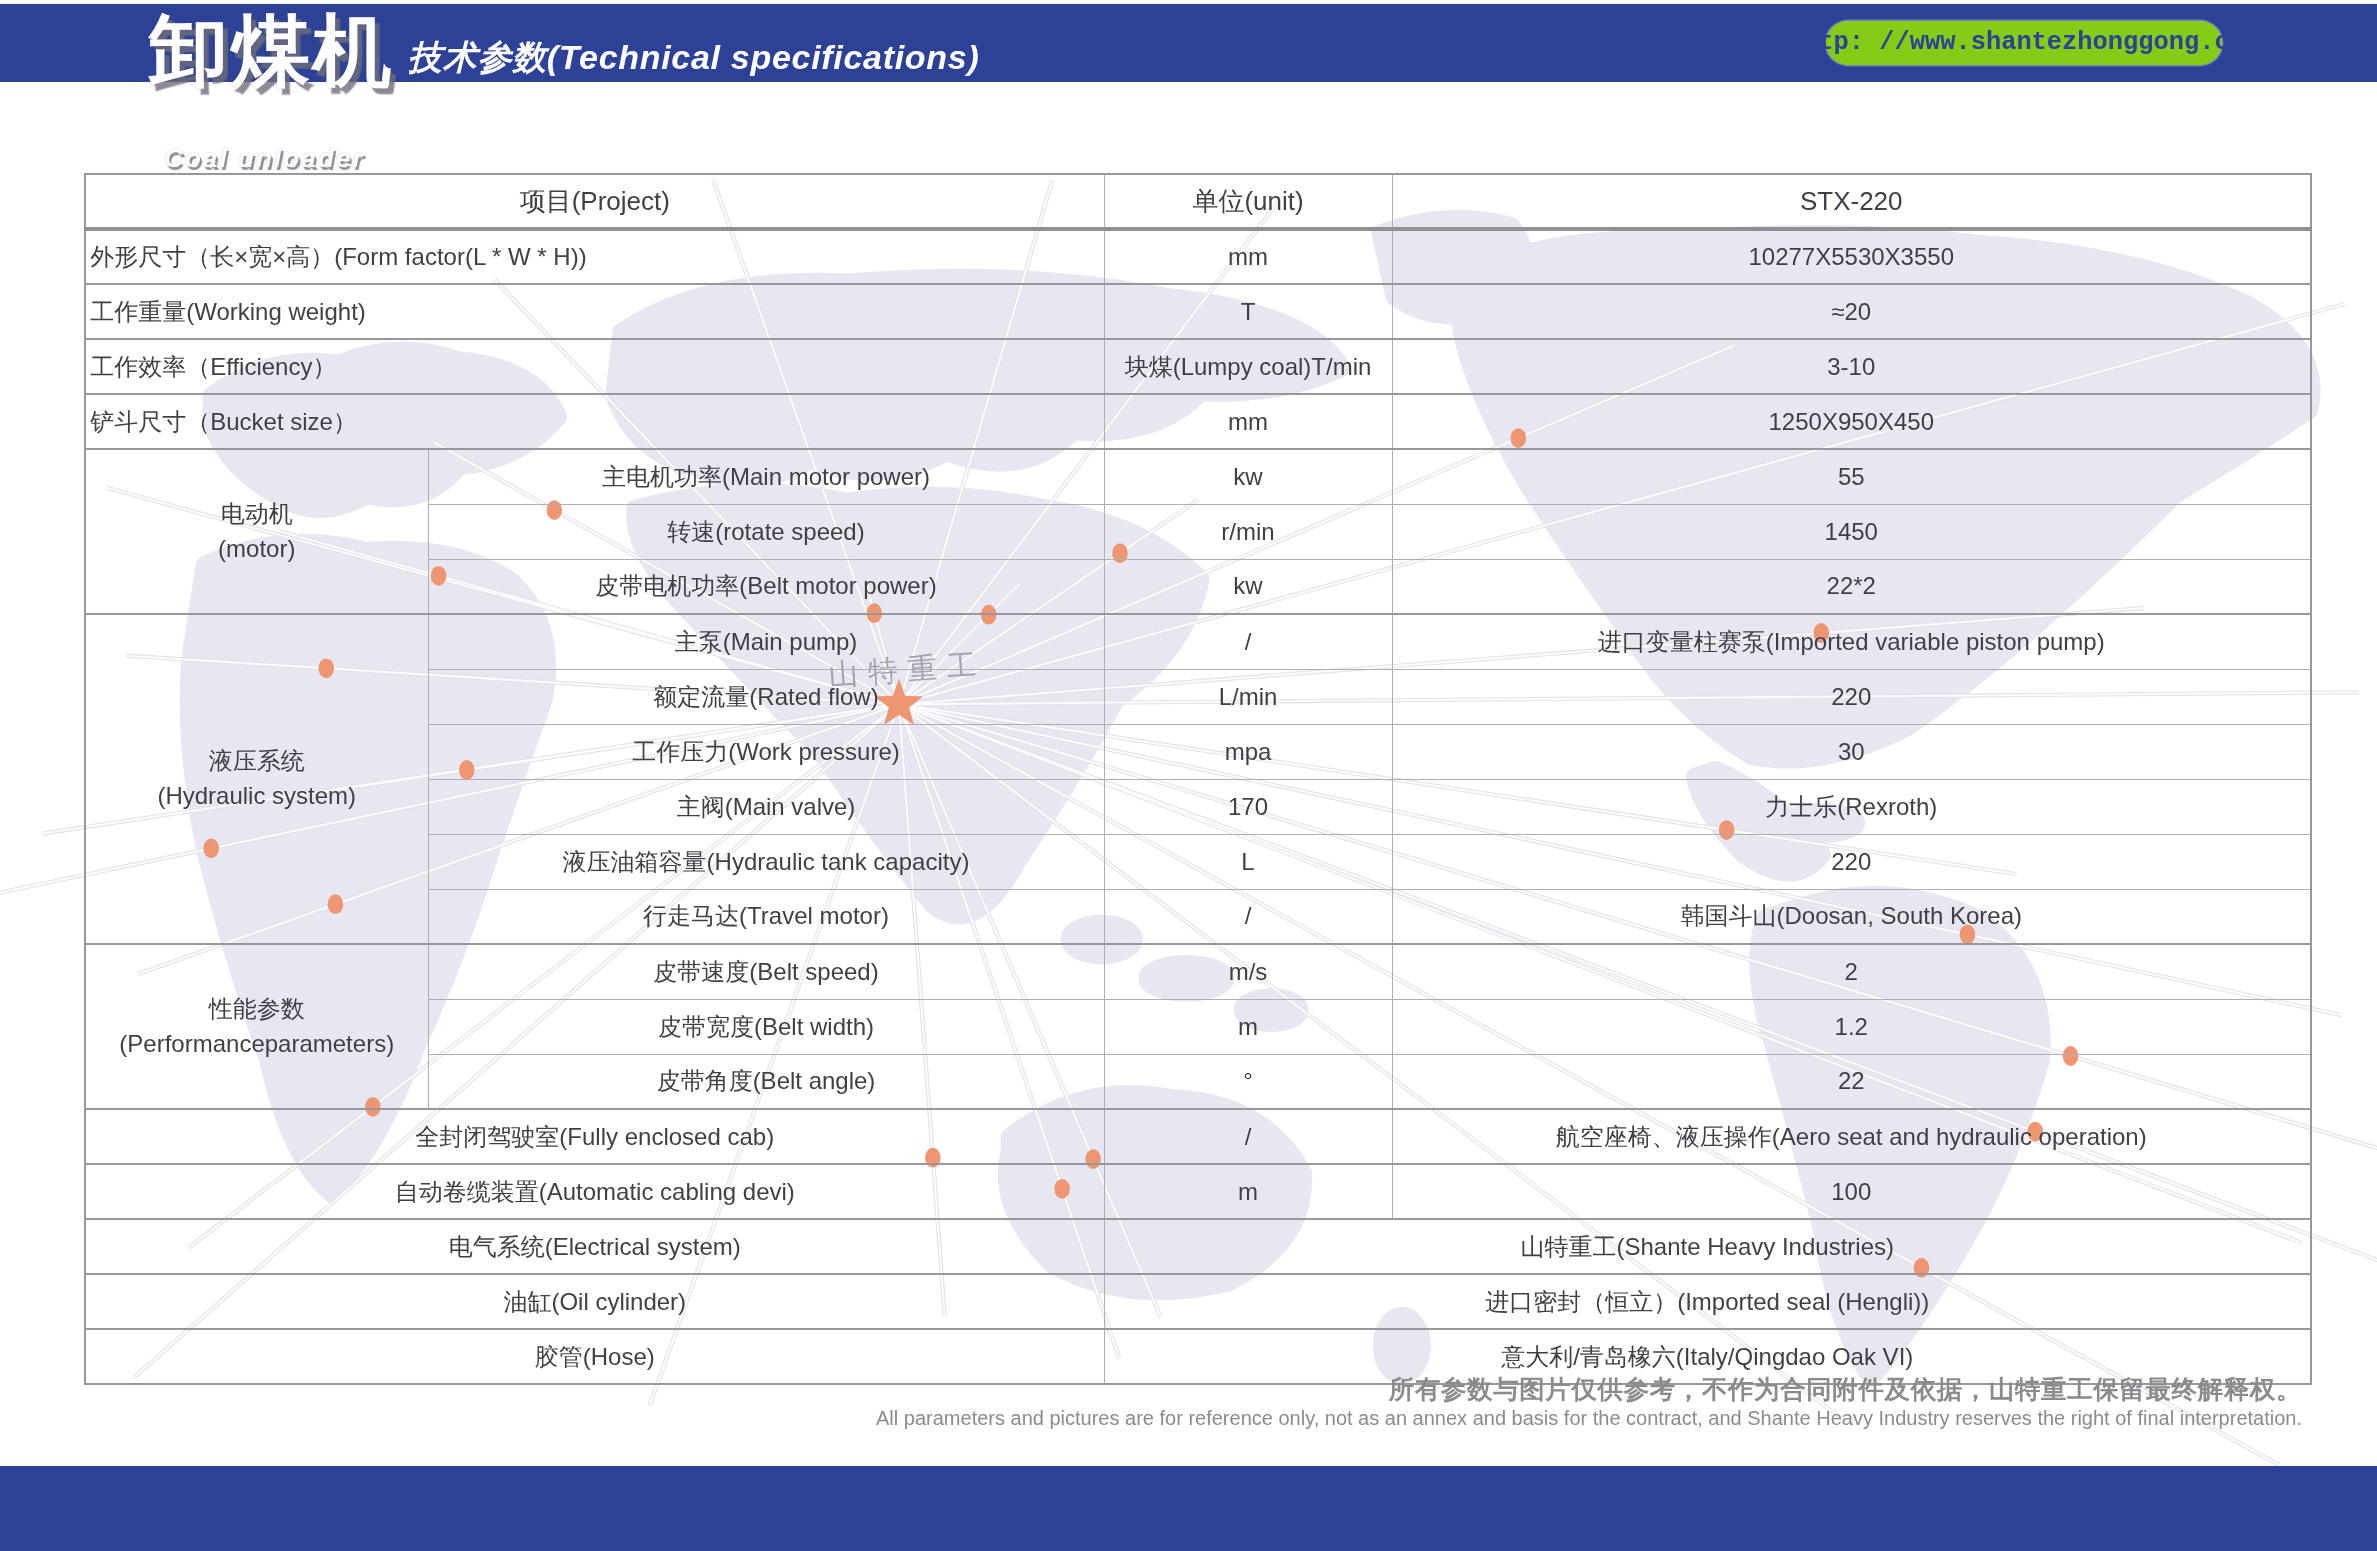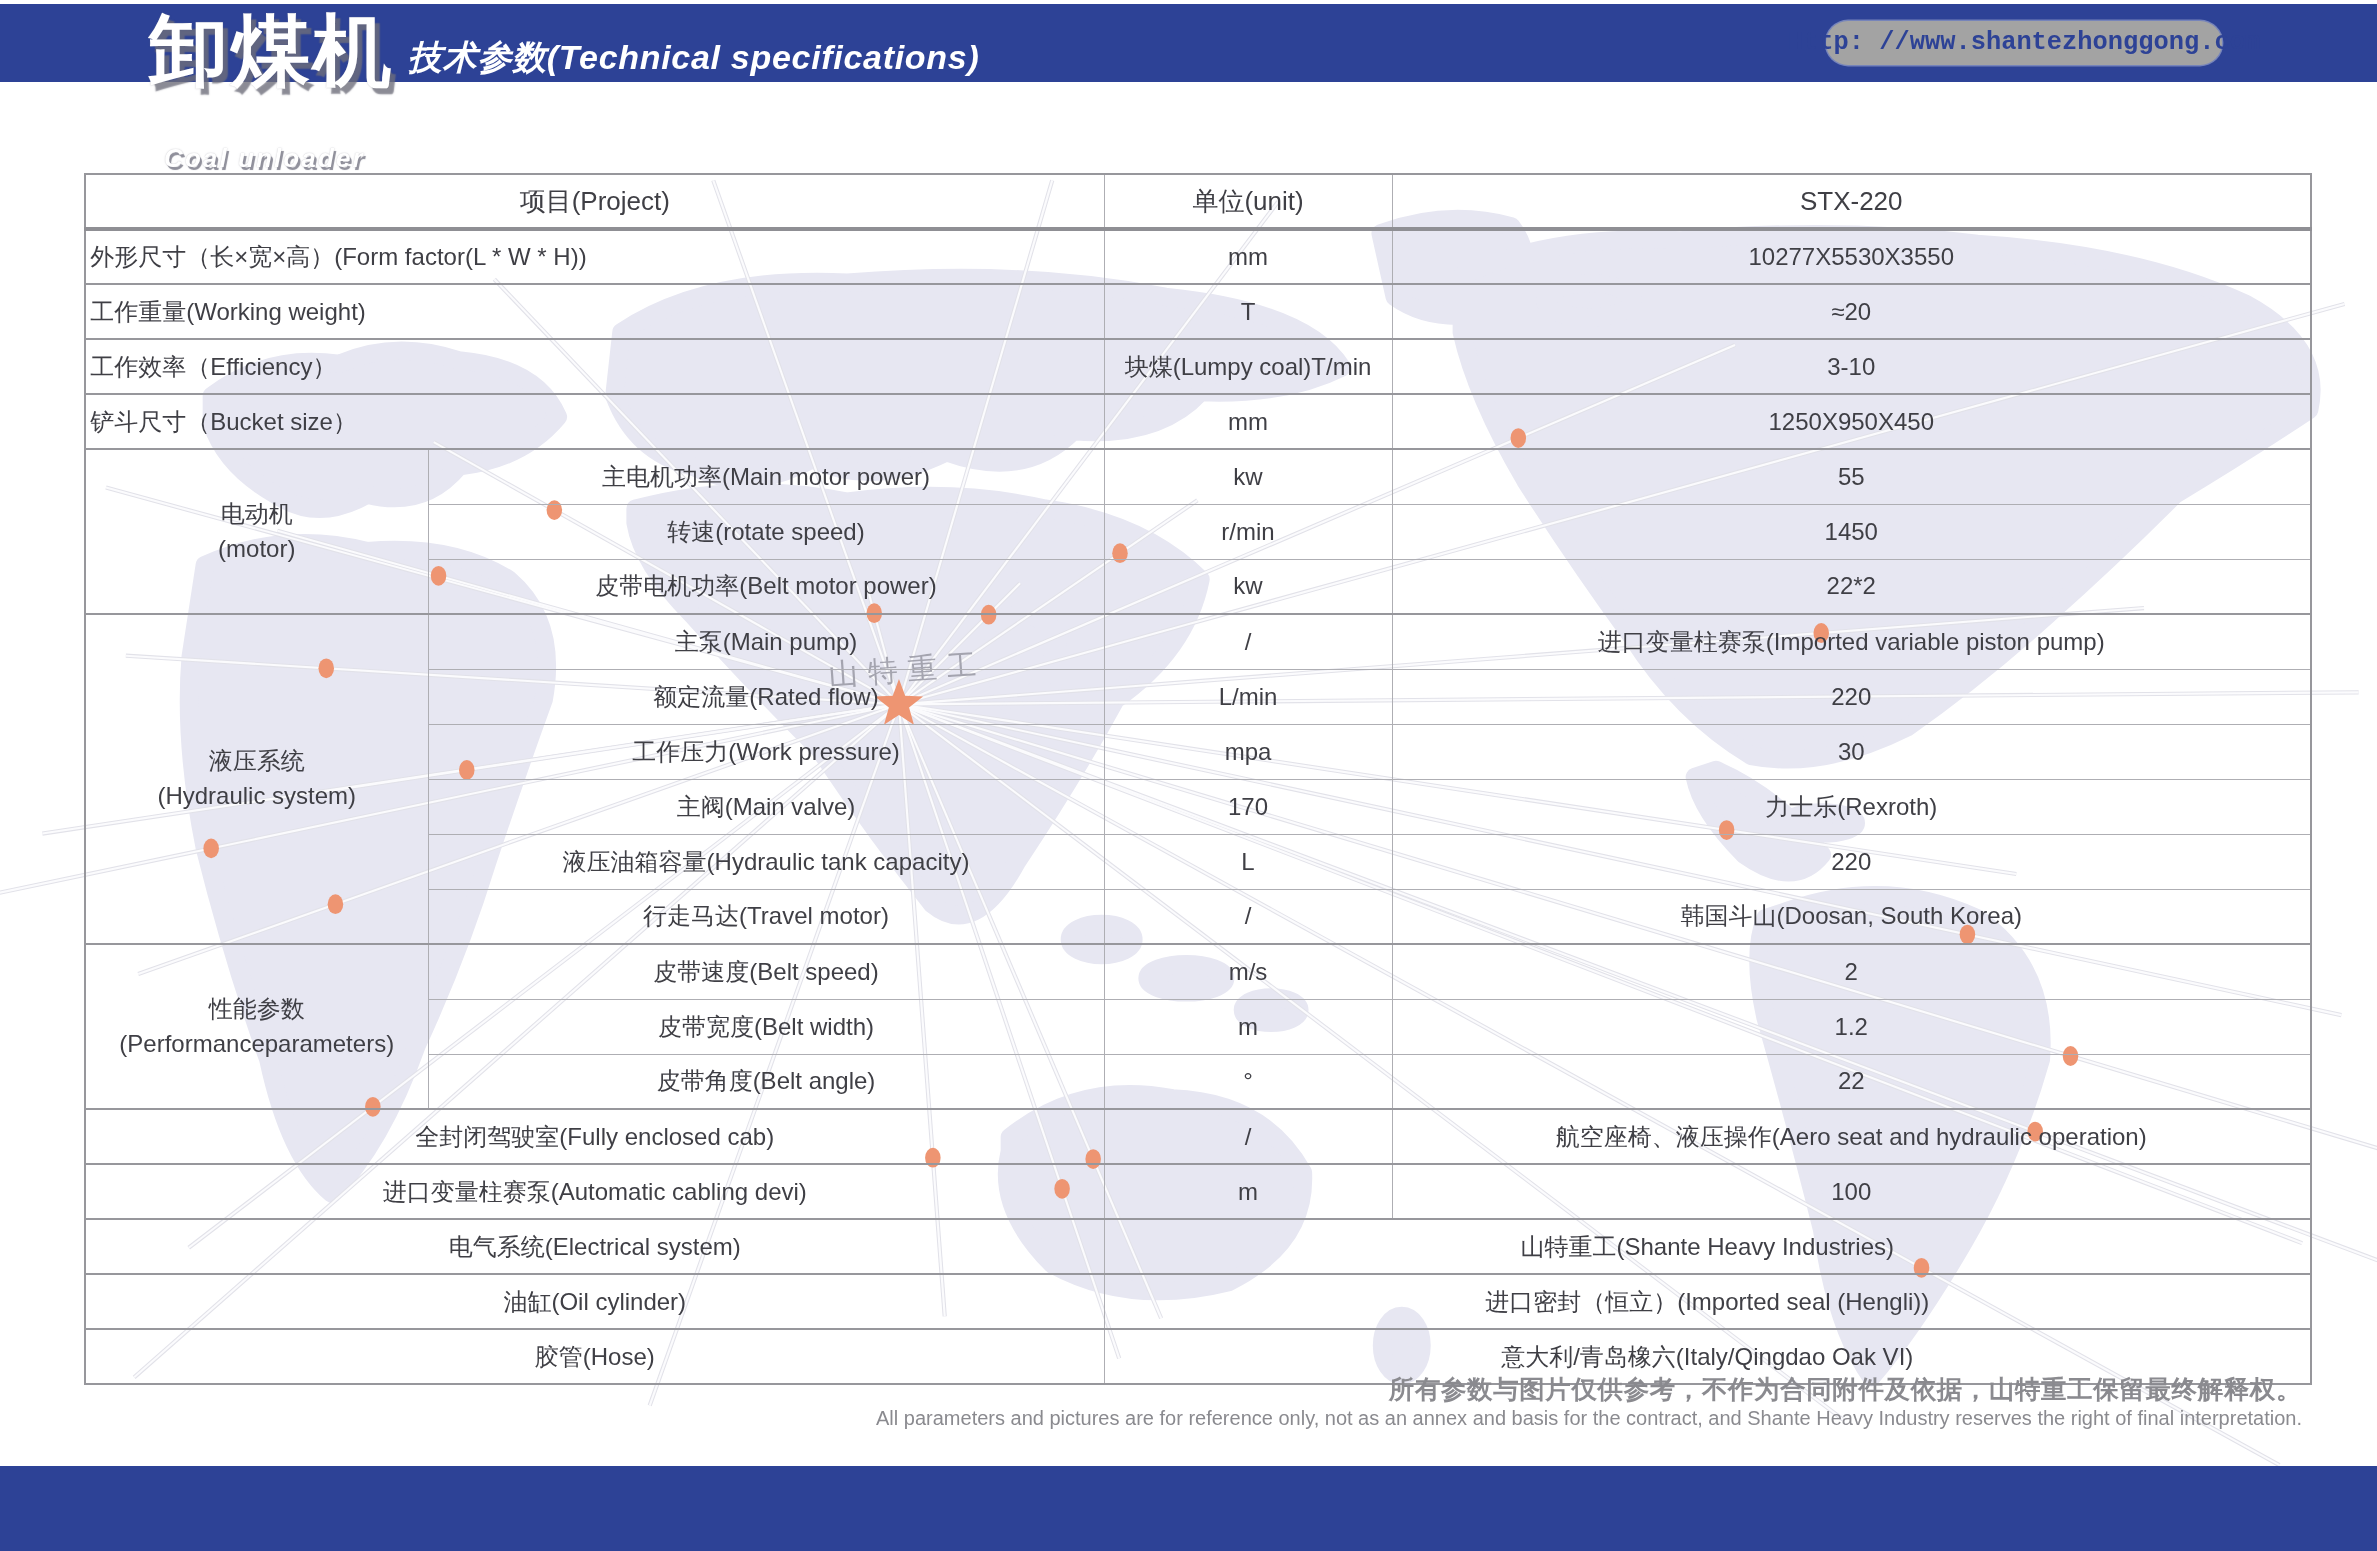--- a/index.html
+++ b/index.html
@@ -9,21 +9,21 @@
   
   .top-bar{position:absolute;left:0;top:4.2px;width:2377px;height:78px;background:#2d4296;}
   .logo-cn{position:absolute;left:149px;top:11.3px;font-size:79px;font-weight:900;color:#ffffff;
            letter-spacing:2.8px;line-height:1;z-index:5;
            text-shadow:5px 5.7px 1.4px rgba(110,110,122,.8),0 0 1.4px rgba(120,120,130,.5);}
   .logo-en{position:absolute;left:164px;top:106px;font-size:26px;font-weight:bold;font-style:italic;
            color:#ffffff;letter-spacing:2.1px;z-index:5;
            text-shadow:2.1px 2.8px 0.7px rgba(125,125,138,.85),0 0 1.4px rgba(140,140,150,.6);margin-top:37px;}
   .page-title{position:absolute;left:408px;top:35px;font-size:34px;font-weight:bold;font-style:italic;
               color:#ffffff;letter-spacing:0.7px;z-index:5;}
-  .url-badge{position:absolute;left:1826px;top:20.5px;width:396px;height:44px;background:#a3a3a3;
+  .url-badge{position:absolute;left:1826px;top:20.5px;width:396px;height:44px;background:#84cc16;
              border-radius:22.6px;display:flex;align-items:center;justify-content:center;z-index:5;
              box-shadow:0 0 0 1.4px rgba(255,255,255,.35);}
   .url-badge span{font-family:"Liberation Mono","DejaVu Sans Mono",monospace;font-weight:bold;
                   font-size:25.4px;color:#2d4296;white-space:nowrap;}
 
   
   #map-svg{position:absolute;left:0;top:0;width:2377px;height:1552px;pointer-events:none;}
 
   
   #spec-table{position:absolute;left:84px;top:173px;width:2226px;height:1207px;
@@ -275,21 +275,21 @@
           <td>皮带角度(Belt angle)</td>
           <td>°</td>
           <td>22</td>
         </tr>
         <tr class="major">
           <td colspan="2">全封闭驾驶室(Fully enclosed cab)</td>
           <td>/</td>
           <td>航空座椅、液压操作(Aero seat and hydraulic operation)</td>
         </tr>
         <tr class="major">
-          <td colspan="2">进口变量柱赛泵(Automatic cabling devi)</td>
+          <td colspan="2">自动卷缆装置(Automatic cabling devi)</td>
           <td>m</td>
           <td>100</td>
         </tr>
         <tr class="major">
           <td colspan="2">电气系统(Electrical system)</td>
           <td colspan="2">山特重工(Shante Heavy Industries)</td>
         </tr>
         <tr class="major">
           <td colspan="2">油缸(Oil cylinder)</td>
           <td colspan="2">进口密封（恒立）(Imported seal (Hengli))</td>

